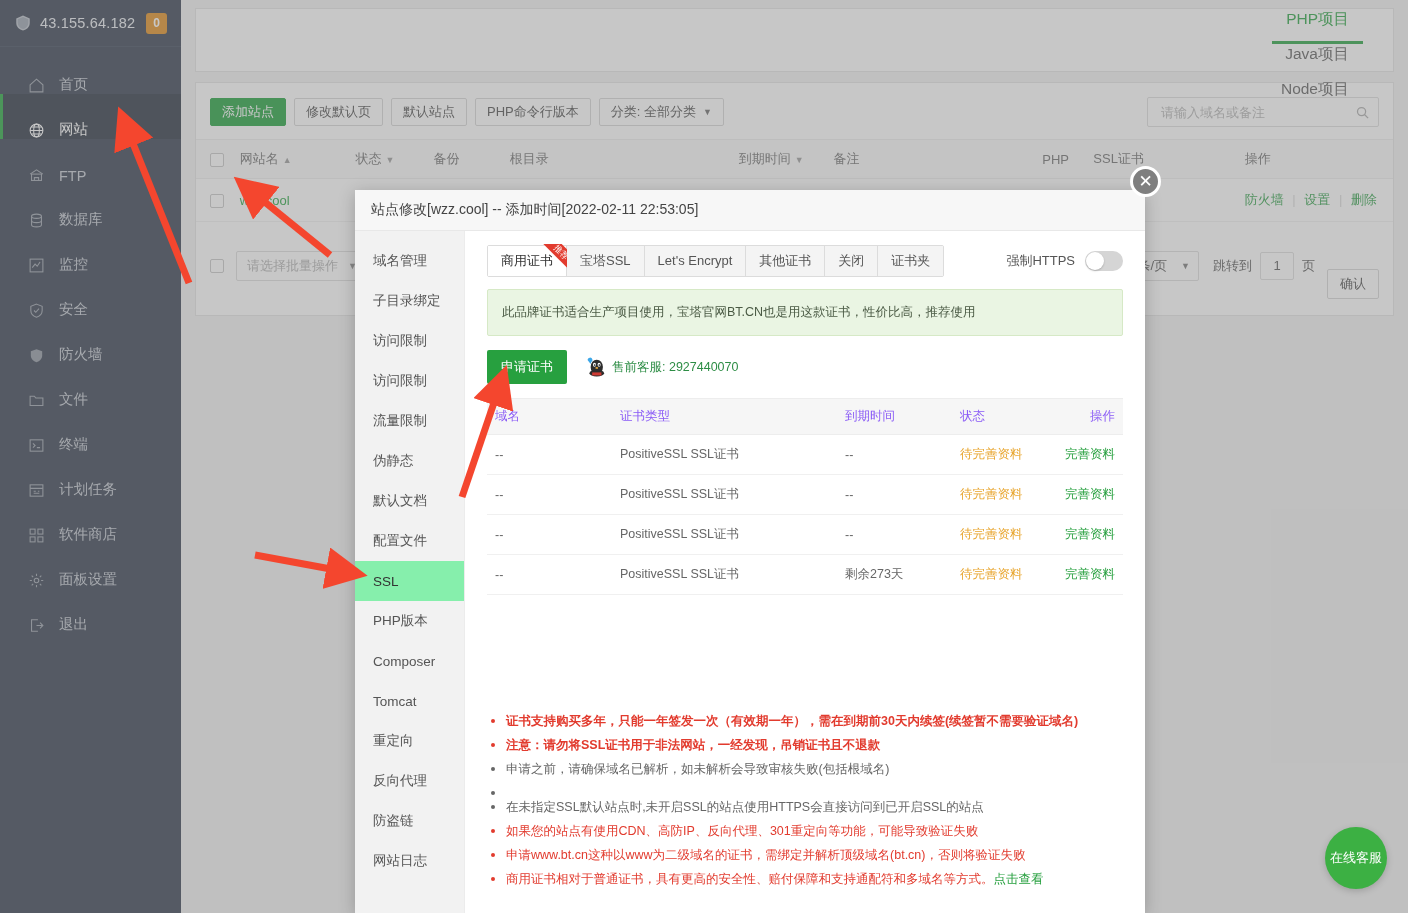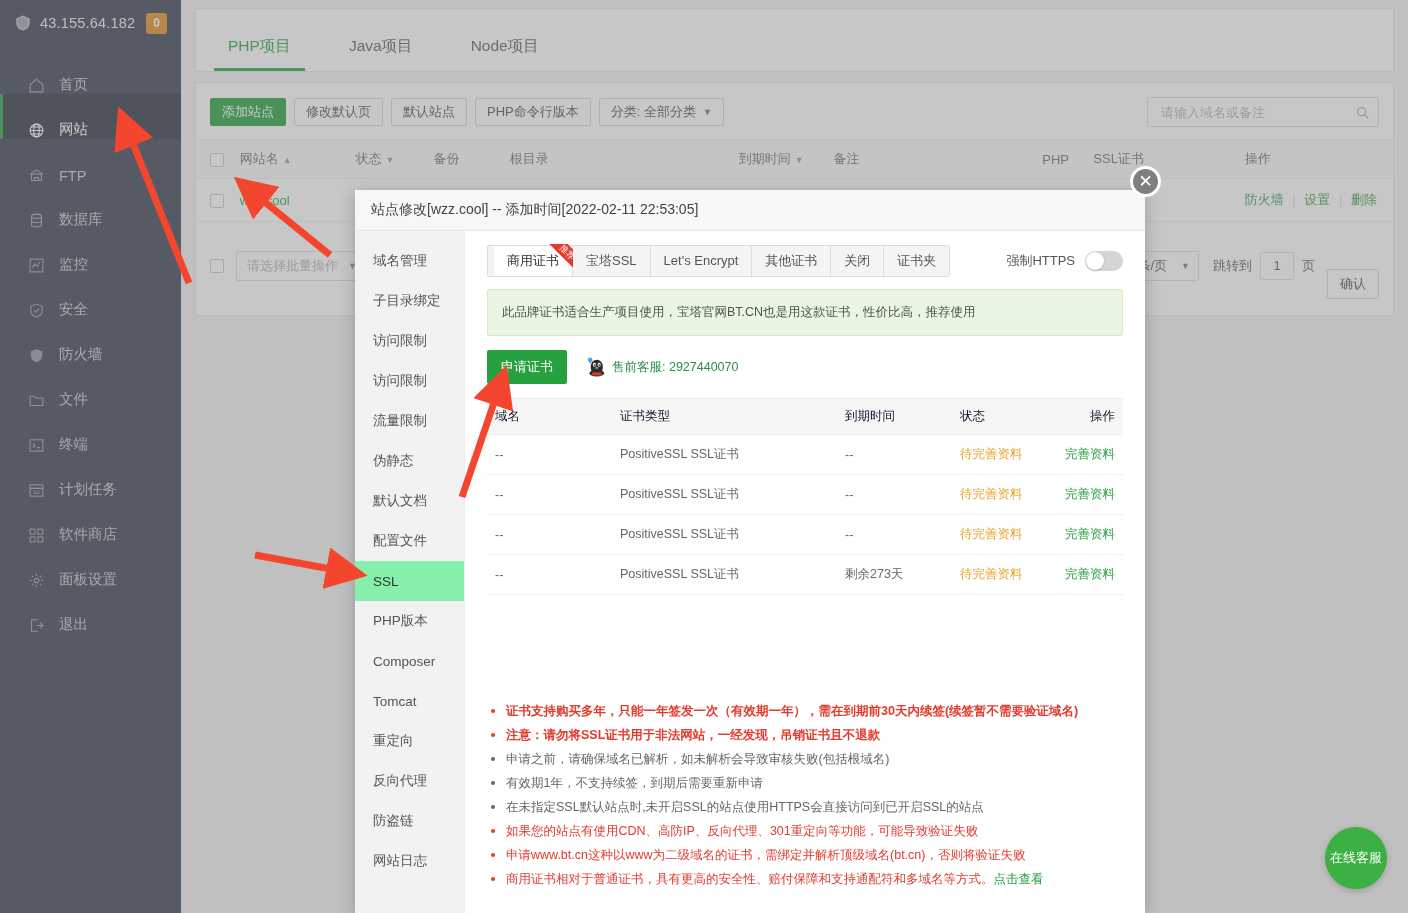--- a/index.html
+++ b/index.html
@@ -52,21 +52,21 @@
   
   .main {
     position: absolute; left: 181px; top: 0;
     width: 1227px; height: 913px;
     background: #f2f2f2;
   }
   .card {
     background: #fff; margin: 8px 14px 0 14px;
     border: 1px solid #e4e4e4;
   }
-  .tabbar { height: 62px; display: flex; align-items: flex-end; padding-left: 18px; }
+  .tabbar { height: 62px; display: flex; align-items: flex-end; padding-left: 18px; flex-direction: column; }
   .tab {
     font-size: 15.5px; color: #5a5a5a; padding: 0 14px 14px 14px;
     margin-right: 30px; cursor: pointer; position: relative;
   }
   .tab.active { color: #22a03c; }
   .tab.active::after {
     content: ""; position: absolute; left: 0; right: 0; bottom: 0;
     height: 3px; background: #22a03c;
   }
 
@@ -170,21 +170,20 @@
     height: 40px; display: flex; align-items: center; padding-left: 18px;
     font-size: 13.5px; color: #555; cursor: pointer;
   }
   .m-nav-item.active { background: #86efac; color: #333; }
   .m-content { flex: 1 1 auto; padding: 14px 22px 0 22px; overflow: hidden; position: relative; }
 
   .ssl-tabrow { display: flex; align-items: center; }
   .ssl-tabs {
     display: flex; border: 1px solid #dcdcdc; border-radius: 2px; overflow: visible;
     background: #f4f4f4;
-    padding-left: 6px;
   }
   .ssl-tab {
     padding: 0 13px; height: 30px; line-height: 30px; font-size: 13px;
     color: #555; border-right: 1px solid #dcdcdc; cursor: pointer;
     position: relative; background: #f4f4f4;
   }
   .ssl-tab:last-child { border-right: 0; }
   .ssl-tab.active { background: #fff; color: #333; }
   .ribbon {
     position: absolute; top: -2px; right: -8px; width: 34px; height: 34px;
@@ -215,21 +214,21 @@
   .apply-btn {
     background: #27a03f; color: #fff; font-size: 13px; border: 0;
     padding: 8px 14px; border-radius: 2px; cursor: pointer;
     font-family: inherit;
   }
   .qq { display: flex; align-items: center; margin-left: 18px; font-size: 12.5px; color: #2d8d45; }
   .qq-ico { width: 22px; height: 20px; margin-right: 5px; }
 
   table.certs { width: 100%; border-collapse: collapse; font-size: 12.5px; margin-top: 14px; }
   table.certs th {
-    font-weight: normal; color: #0f172a; text-align: left;
+    font-weight: normal; color: #8b5cf6; text-align: left;
     background: #f6f6f6; padding: 9px 8px; border-top: 1px solid #ededed;
     border-bottom: 1px solid #ededed;
   }
   table.certs td { padding: 11px 8px; color: #666; border-bottom: 1px solid #f0f0f0; }
   table.certs .st { color: #e8a42a; }
   table.certs .act { color: #27a03f; text-align: right; cursor: pointer; }
   table.certs th.r, table.certs td.r { text-align: right; }
 
   .tips { position: absolute; left: 22px; right: 22px; bottom: 22px; }
   .tip {
@@ -614,21 +613,20 @@
           <div class="tip bold">
             <span class="dot"></span>
             <span>注意：请勿将SSL证书用于非法网站，一经发现，吊销证书且不退款</span>
           </div>
           <div class="tip gray">
             <span class="dot"></span>
             <span>申请之前，请确保域名已解析，如未解析会导致审核失败(包括根域名)</span>
           </div>
           <div class="tip gray">
             <span class="dot"></span>
-            <span>有效期1年，不支持续签，到期后需要重新申请</span>
           </div>
           <div class="tip gray">
             <span class="dot"></span>
             <span>在未指定SSL默认站点时,未开启SSL的站点使用HTTPS会直接访问到已开启SSL的站点</span>
           </div>
           <div class="tip">
             <span class="dot"></span>
             <span>如果您的站点有使用CDN、高防IP、反向代理、301重定向等功能，可能导致验证失败</span>
           </div>
           <div class="tip">

